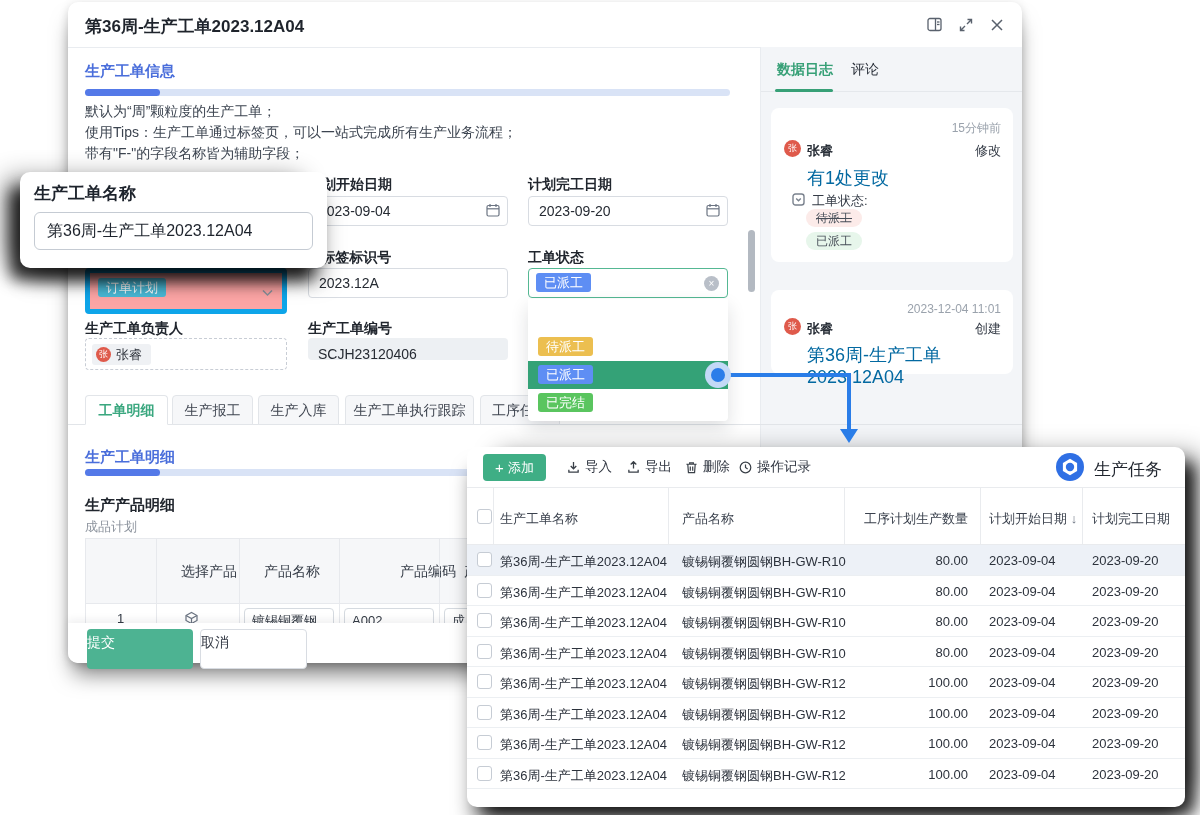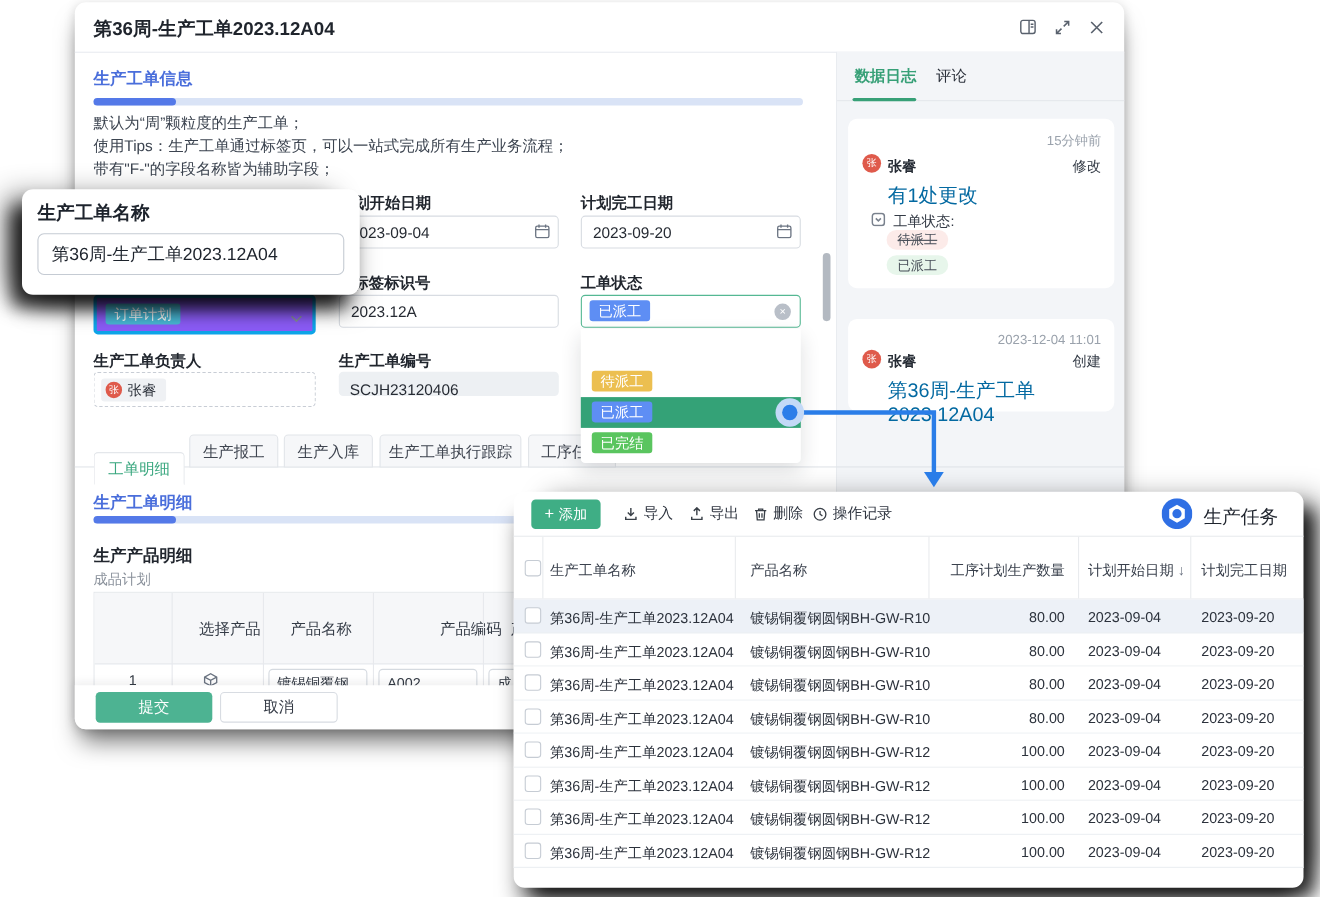--- a/index.html
+++ b/index.html
@@ -20,21 +20,21 @@
   .sec-title { font-size:15px; font-weight:700; color:#4a6edb; }
   .bar-track { position:absolute; height:7px; border-radius:4px; background:#d9e3f6; }
   .bar-seg { position:absolute; height:7px; width:75px; border-radius:4px; background:#5479e8; }
   .tips { position:absolute; left:17px; top:99px; font-size:14px; line-height:21px; color:#3c4450; }
 
   .f-label { position:absolute; font-size:14px; font-weight:700; color:#21262e; white-space:nowrap; }
   .f-input { position:absolute; height:30px; width:200px; border:1px solid #d8dce2; border-radius:4px;
              background:#fff; font-size:14px; color:#262b33; padding:0 28px 0 10px;
              font-family:inherit; }
   .cal-ic { position:absolute; color:#6b7482; }
-  .sel-box { position:absolute; height:36px; width:202px; border:3px solid #0ea5e9; border-radius:4px; background:#8b5cf6; }
+  .sel-box { position:absolute; height:46px; width:202px; border:5px solid #0ea5e9; border-radius:4px; background:#fca5a5; }
   .tag { display:inline-block; border-radius:3px; color:#fff; font-size:13px; line-height:19px; padding:0 8px; }
   .chev { position:absolute; right:9px; top:10px; color:#868e99; }
   .owner-box { position:absolute; left:17px; top:336px; width:202px; height:32px;
                border:1px dashed #c8cdd5; border-radius:4px; background:#fff; }
   .owner-pill { position:absolute; left:6px; top:5px; height:21px; background:#eff1f4; border-radius:3px;
                 display:flex; align-items:center; gap:5px; padding:0 9px 0 4px; }
   .avatar { width:15px; height:15px; border-radius:50%; background:#df5a4b; color:#fff;
             font-size:9px; display:flex; align-items:center; justify-content:center; flex:0 0 auto; }
   .owner-name { font-size:13px; color:#2a2f38; }
   .ro-field { position:absolute; left:240px; top:336px; width:200px; height:22px; background:#edf0f3;
@@ -51,34 +51,34 @@
   .dd-search .mag { position:absolute; left:12px; top:9px; color:#5a626d; }
   .dd-ph { position:absolute; left:35px; top:7px; font-size:14px; color:#b9bfc7; }
   .dd-opt { position:absolute; left:0; right:0; height:28px; }
   .dd-opt .tag { position:absolute; left:10px; top:4px; }
   .dd-opt.sel { background:#34a277; }
 
   
   .tabs-line { position:absolute; left:0; top:422px; width:954px; height:1px; background:#e2e5e9; z-index:2; }
   .tab { position:absolute; top:393px; height:30px; border:1px solid #e2e5e9; border-radius:4px 4px 0 0;
          background:#f6f7f9; color:#3f4550; font-size:14px; text-align:center; line-height:28px; z-index:3; }
-  .tab.active { background:#fff; border-bottom:1px solid #fff; color:#3aa77f; font-weight:400; z-index:4;margin-top:16px; }
+  .tab.active { background:#fff; border-bottom:1px solid #fff; color:#3aa77f; font-weight:700; z-index:4; }
 
   
   .ptable { position:absolute; left:17px; top:536px; width:440px; height:120px; border:1px solid #e7e9ed; background:#fff; }
   .pt-head { position:absolute; left:0; top:0; right:0; height:65px; background:#f6f7f9; border-bottom:1px solid #e7e9ed; }
   .pt-col { position:absolute; top:0; bottom:0; border-left:1px solid #e7e9ed; }
   .pt-h { position:absolute; top:24px; font-size:14px; color:#353c47; }
   .pt-row1 { position:absolute; left:0; top:65px; right:0; height:32px; border-bottom:1px dashed #cfd4da; }
   .pt-in { position:absolute; top:4px; height:26px; border:1px solid #d5dae0; border-radius:4px; background:#fff;
            font-size:13px; color:#333a44; padding:0 7px; line-height:24px; white-space:nowrap; overflow:hidden; }
 
   .m-footer { position:absolute; left:0; bottom:0; width:954px; height:40px; background:#fff; z-index:6;
               border-radius:0 0 10px 10px; box-shadow:0 -3px 8px rgba(31,35,41,.07); }
-  .btn { position:absolute; top:6px; height:28px; border-radius:4px; font-size:14px; text-align:center; line-height:27px; }
+  .btn { position:absolute; top:6px; height:40px; border-radius:4px; font-size:14px; text-align:left; line-height:27px; }
   .btn-submit { left:19px; width:106px; background:#4db392; color:#fff; }
   .btn-cancel { left:132px; width:107px; background:#fff; border:1px solid #d8dce2; color:#343a45; line-height:25px; }
 
   .scroll-thumb { position:absolute; left:680px; top:228px; width:7px; height:62px; border-radius:4px; background:#b3b9c1; }
 
   
   .log-panel { position:absolute; left:692px; top:45px; width:262px; height:616px; background:#f3f5f8;
                border-left:1px solid #e9ecf0; border-radius:0 0 10px 0; }
   .log-tabs { position:absolute; left:0; top:0; right:0; height:45px; border-bottom:1px solid #e5e8ec; }
   .log-tab { position:absolute; top:14px; font-size:14px; color:#2c323c; }

